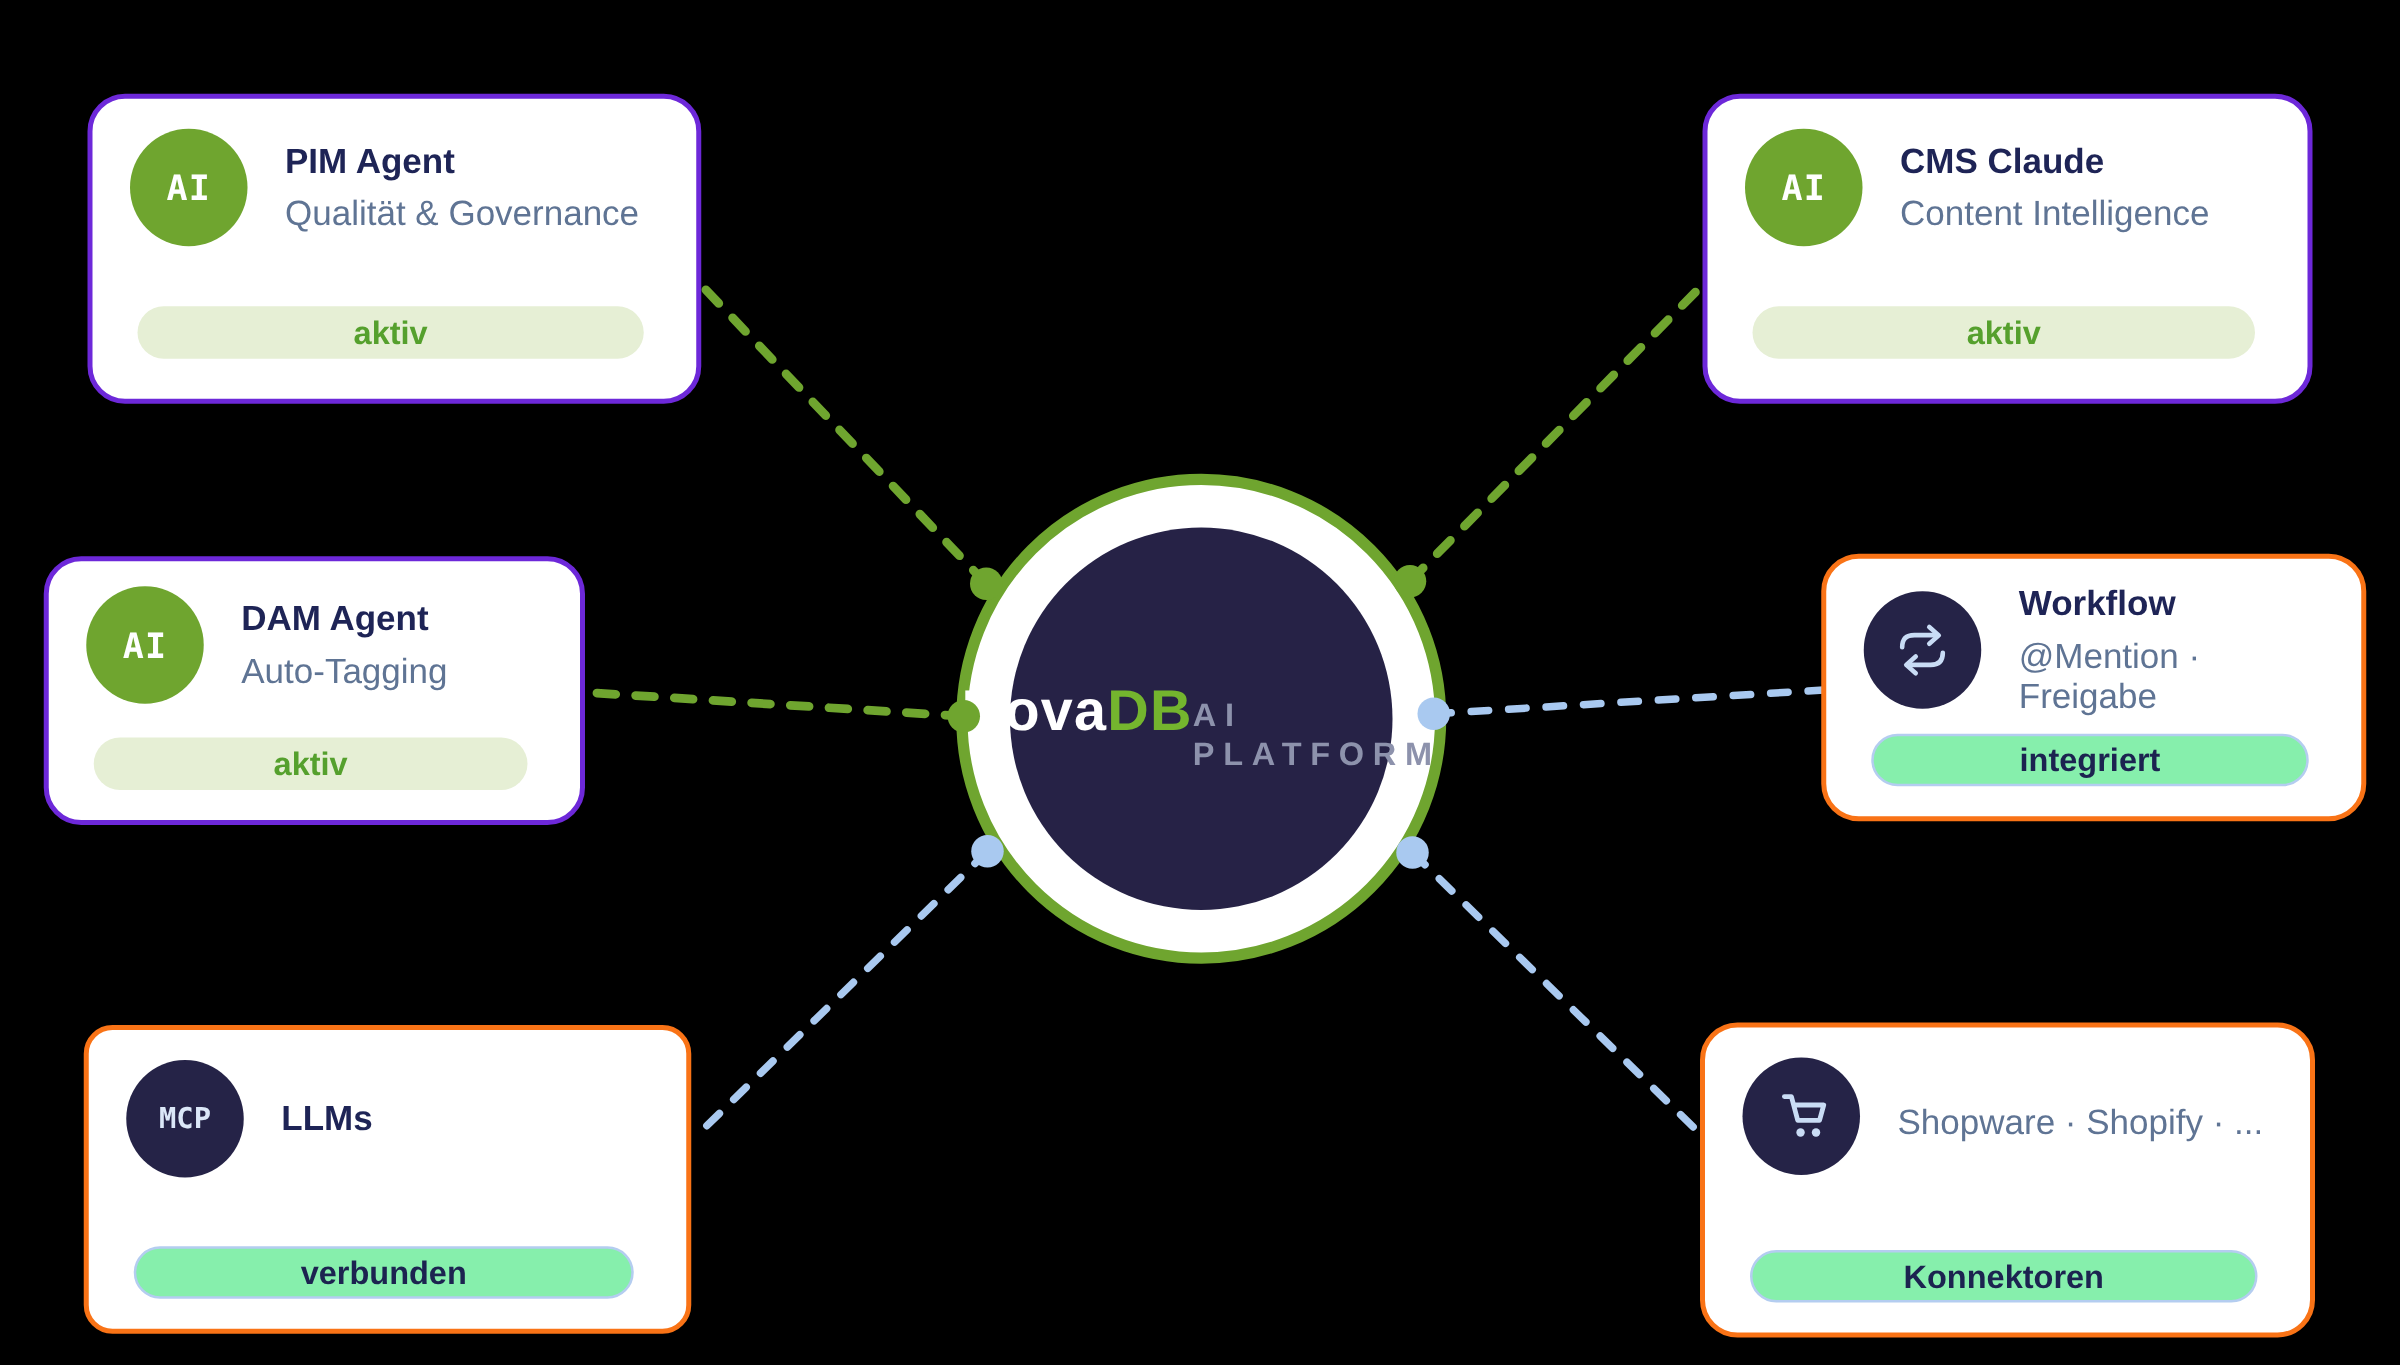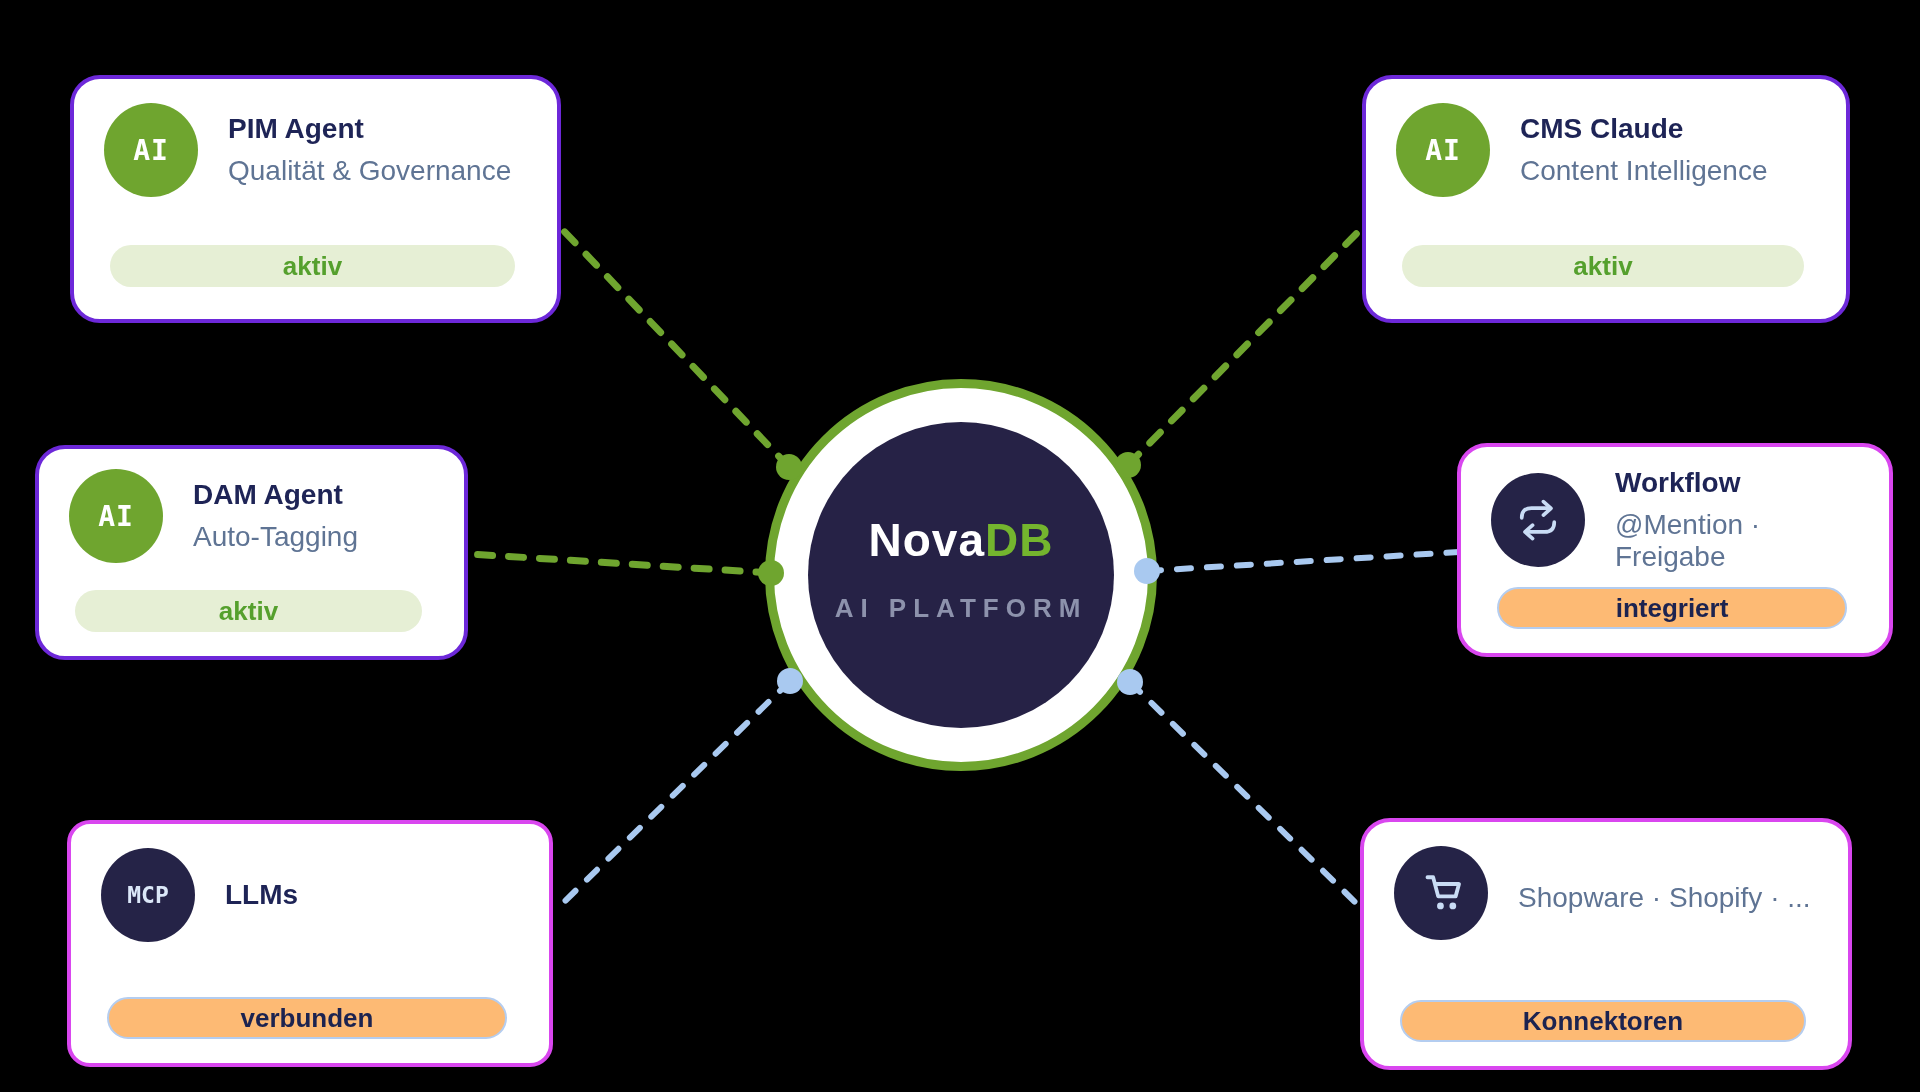--- a/index.html
+++ b/index.html
@@ -16,35 +16,35 @@
 
   
   .center-ring{
     position:absolute;left:765px;top:379px;width:392px;height:392px;
     box-sizing:border-box;border:9px solid #6fa52f;border-radius:50%;
     background:#ffffff;z-index:2;
     display:flex;align-items:center;justify-content:center;
   }
   .center-core{
     width:306px;height:306px;border-radius:50%;background:#262246;
-    display:flex;flex-direction:column;align-items:center;justify-content:center;
+    display:flex;flex-direction:row;align-items:center;justify-content:center;
   }
   .brand{font-size:46px;font-weight:bold;letter-spacing:1px;margin-top:-14px;}
   .brand .primary{color:#ffffff;}
   .brand .accent{color:#74b52e;}
   .platform{margin-top:26px;font-size:26px;font-weight:bold;letter-spacing:7px;color:#8d92ac;}
 
   
   .card{
     position:absolute;background:#ffffff;box-sizing:border-box;
     display:flex;flex-direction:column;justify-content:space-between;
     z-index:3;
   }
   .card.green{border:4px solid #6d28d9;border-radius:30px;padding:24px 36px 32px 30px;}
-  .card.blue {border:4px solid #d946ef;border-radius:30px;padding:24px 36px 24px 30px;}
+  .card.blue {border:4px solid #f97316;border-radius:30px;padding:24px 36px 24px 30px;}
   .card.compact{padding-top:20px;padding-bottom:24px;}
 
   .card-top{display:flex;align-items:center;gap:30px;}
   .icon-circle{
     width:94px;height:94px;border-radius:50%;flex:none;
     display:flex;align-items:center;justify-content:center;
   }
   .icon-circle.green-bg{background:#6fa52f;}
   .icon-circle.navy-bg{background:#252347;}
   .icon-text{font-family:"DejaVu Sans Mono", monospace;font-weight:bold;}
@@ -54,21 +54,21 @@
   .card-text{display:flex;flex-direction:column;}
   .title{font-size:28px;font-weight:bold;color:#1e2456;line-height:1.15;}
   .subtitle{font-size:28px;color:#5f7494;margin-top:10px;line-height:1.15;}
 
   .badge{
     height:42px;border-radius:22px;margin:0 6px;box-sizing:border-box;
     display:flex;align-items:center;justify-content:center;
     font-weight:bold;font-size:26px;flex:none;
   }
   .badge.green-badge{background:#e6efd5;color:#55a02d;}
-  .badge.blue-badge{background:#fdba74;color:#1c2350;border:2px solid #b4cdf0;}
+  .badge.blue-badge{background:#86efac;color:#1c2350;border:2px solid #b4cdf0;}
 </style>
 </head>
 <body>
 
 <svg id="lines-layer" class="layer" viewBox="0 0 1920 1092">
   <line x1="789" y1="467" x2="561" y2="228" stroke="#6fa52f" stroke-width="7" stroke-dasharray="15 16" stroke-linecap="round"></line>
   <line x1="771" y1="573" x2="470" y2="554" stroke="#6fa52f" stroke-width="7" stroke-dasharray="15 16" stroke-linecap="round"></line>
   <line x1="1128" y1="465" x2="1358" y2="232" stroke="#6fa52f" stroke-width="7" stroke-dasharray="15 16" stroke-linecap="round"></line>
   <line x1="1147" y1="571" x2="1459" y2="552" stroke="#a9c9f0" stroke-width="6" stroke-dasharray="14 16" stroke-linecap="round"></line>
   <line x1="790" y1="681" x2="563" y2="903" stroke="#a9c9f0" stroke-width="6" stroke-dasharray="14 16" stroke-linecap="round"></line>

